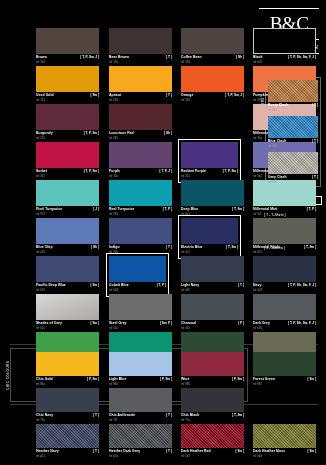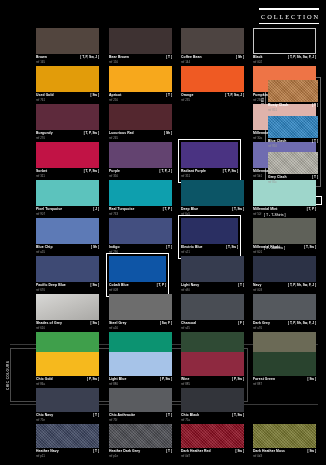--- a/index.html
+++ b/index.html
@@ -142,20 +142,21 @@
     border: 1px solid #4a4a4a;
   }
 </style>
 </head>
 <body>
 
 <div id="sheet">
 
   <div id="brand">
     <div class="brand-rule"></div>
+    <div id="brand-mark">B&amp;C</div>
     <div class="brand-rule"></div>
     <div id="brand-word">COLLECTION</div>
     <div class="brand-rule"></div>
   </div>
 
   <div class="vlabel" style="left:261px; top:130px;">CLASH COLOURS</div>
   <div id="clash-box"></div>
 
   <div id="newcolours-pill">2016 NEW COLOURS</div>
 

